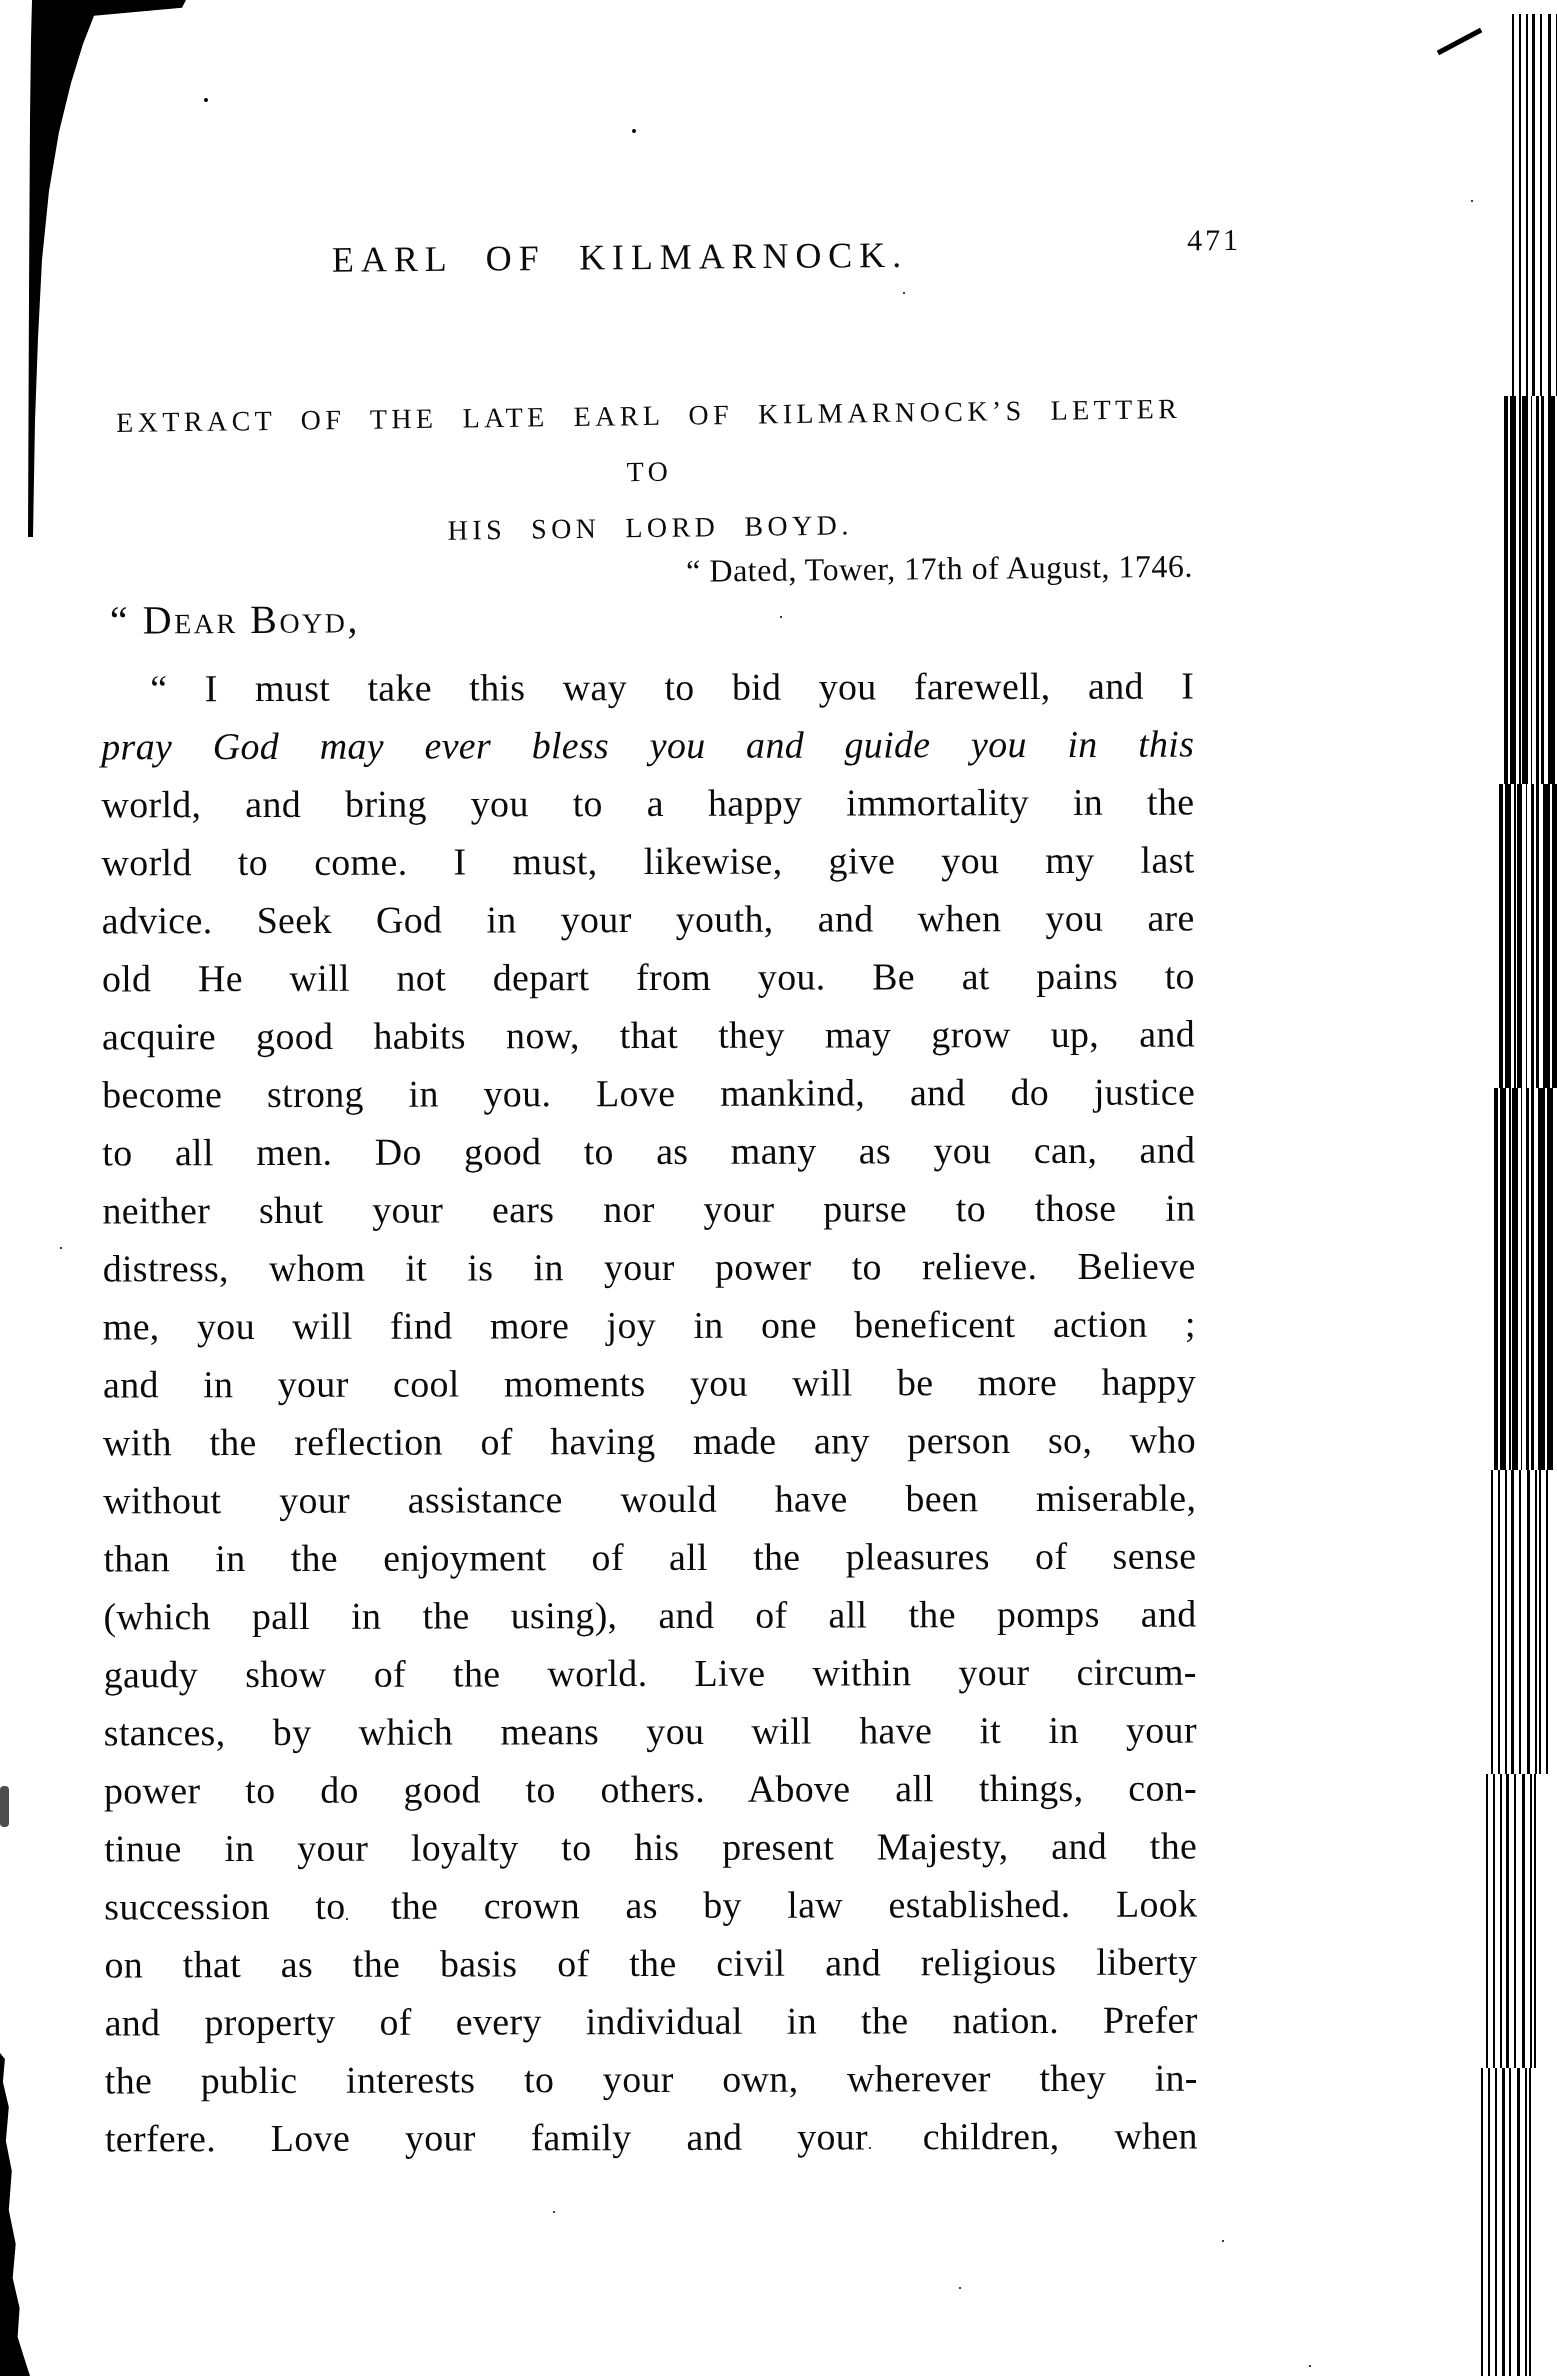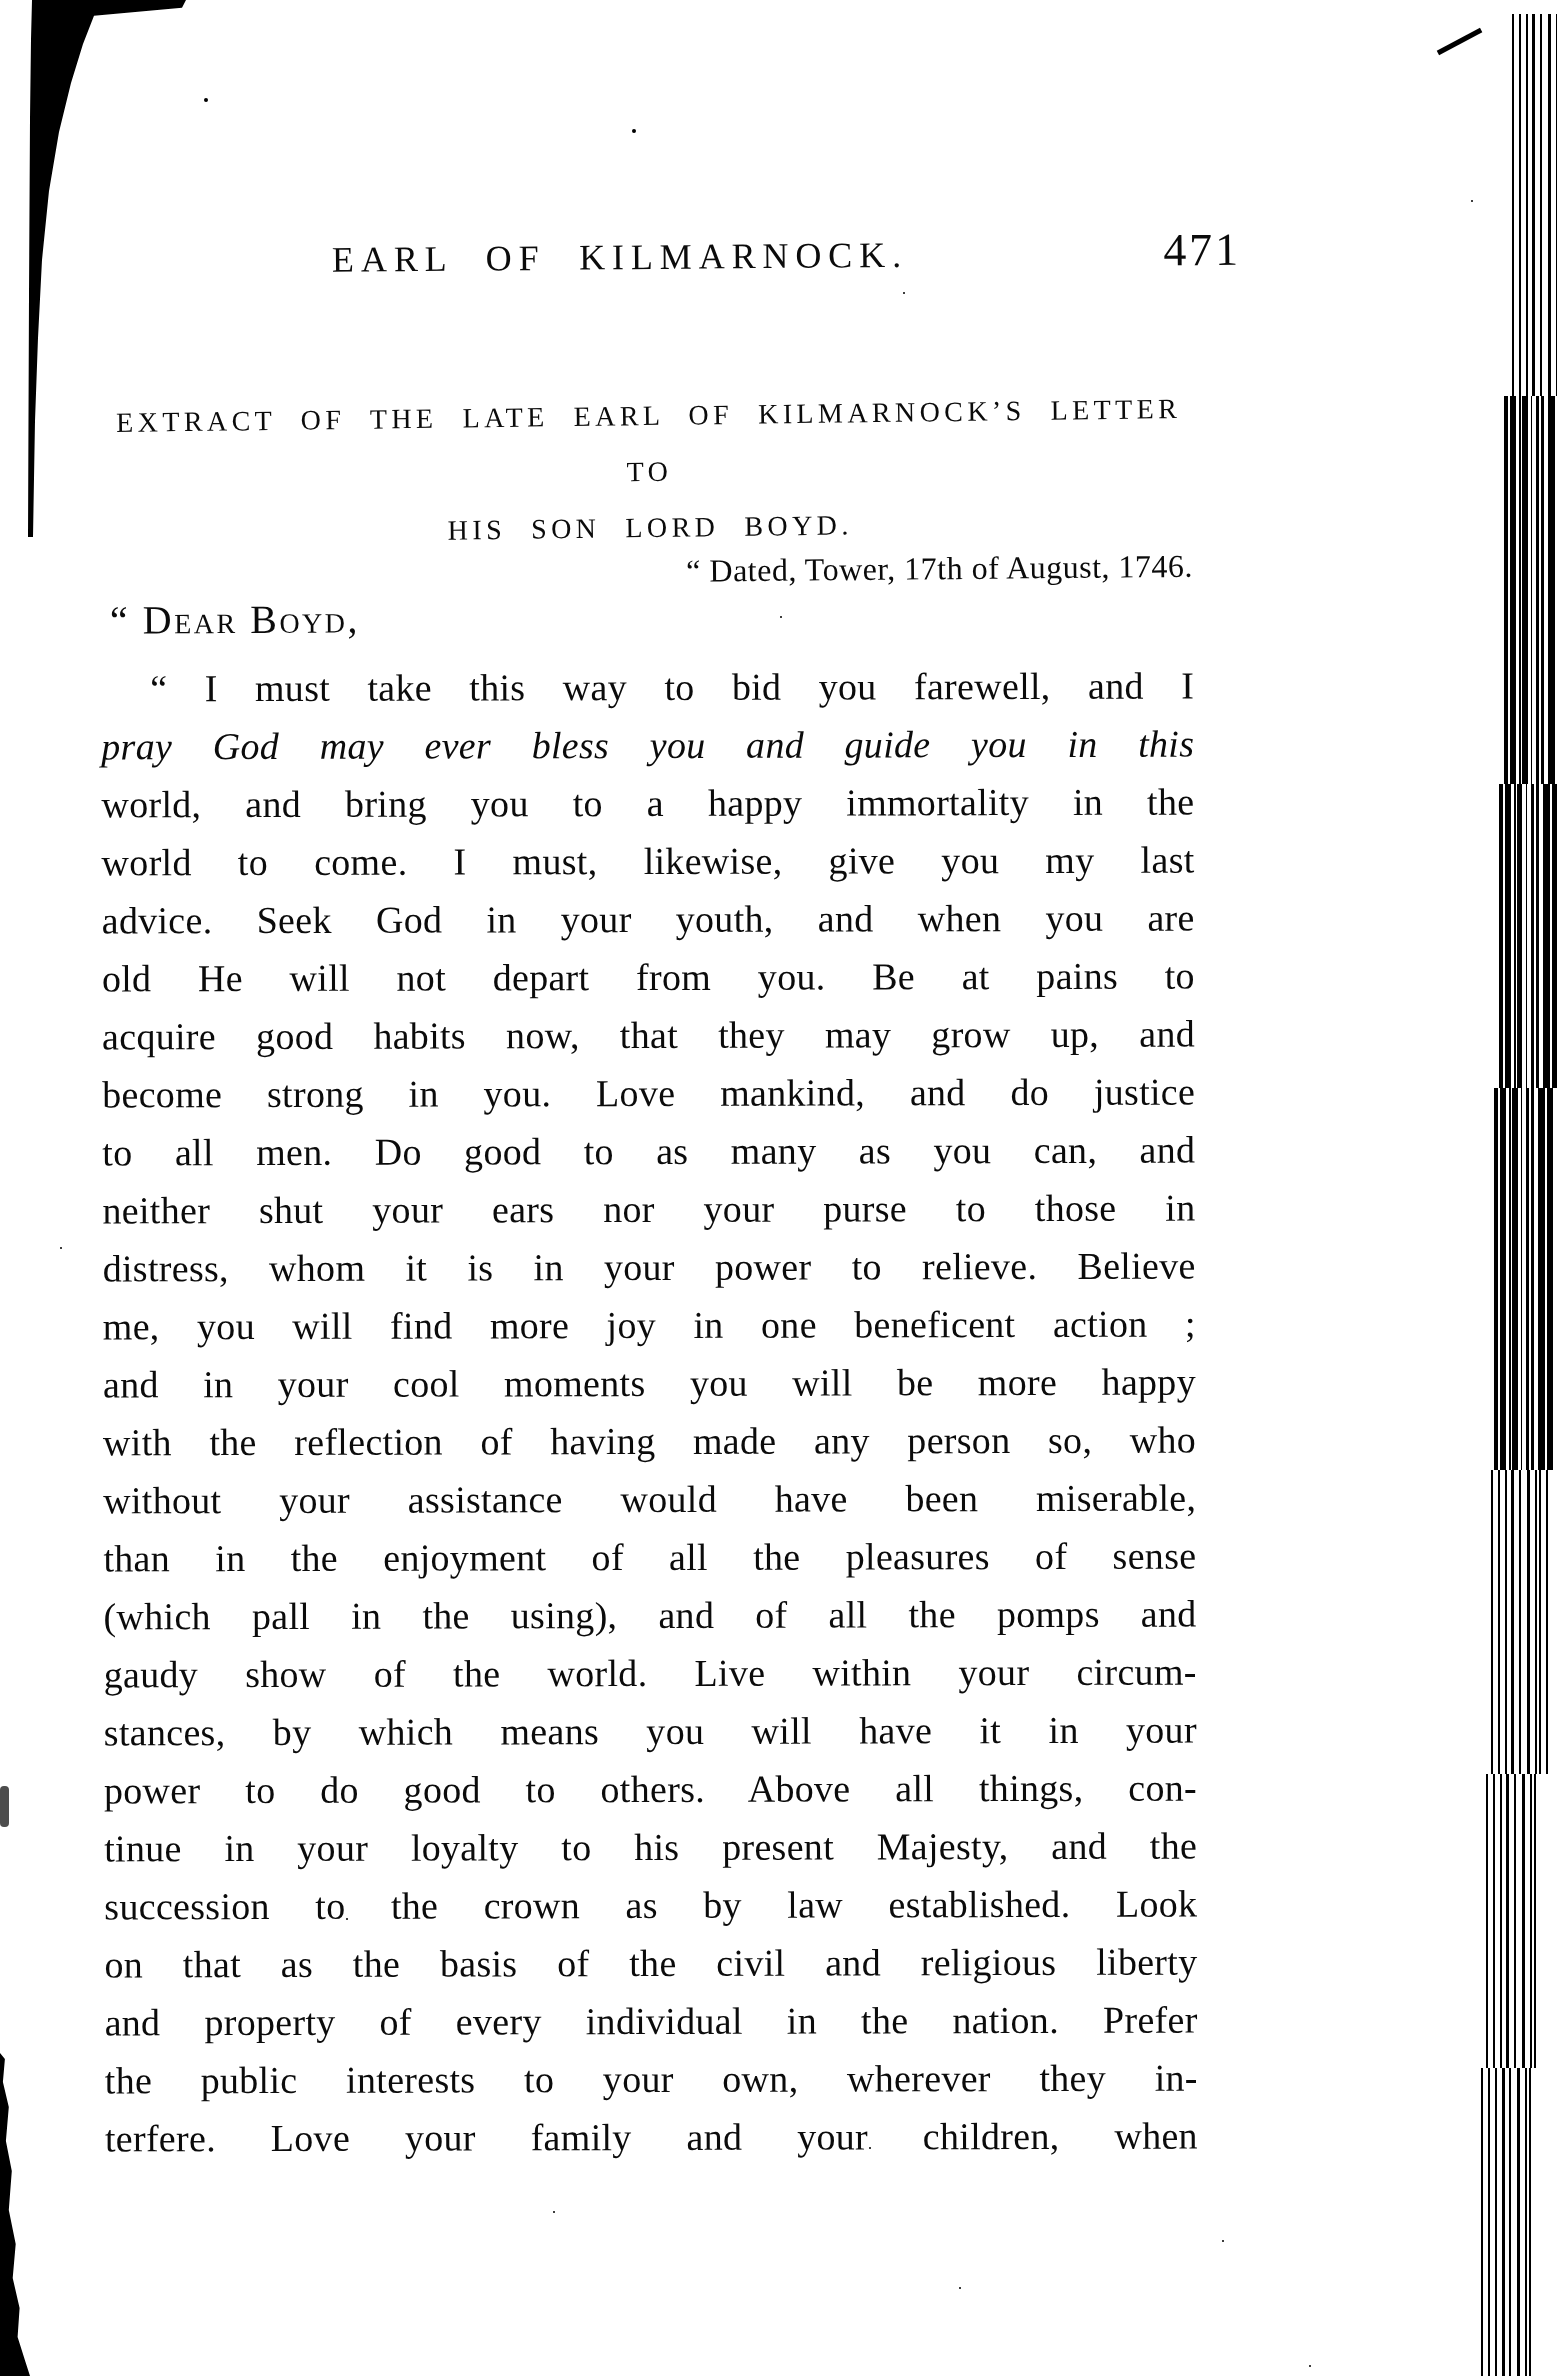--- a/index.html
+++ b/index.html
@@ -16,21 +16,21 @@
   
   .running-header {
     position:absolute; top:236px; left:103px; width:1093px;
     text-align:center;
     font-size:36px; letter-spacing:6.9px; word-spacing:17.6px;
     transform:rotate(-0.5deg);
     padding-right:59px; box-sizing:border-box;
   }
   .page-number {
     position:absolute; right:-45px; top:-7.8px;
-    font-size:46px; letter-spacing:2.9px; word-spacing:0;
+    font-size:30px; letter-spacing:2.9px; word-spacing:0;
   }
 
   
   .extract-heading {
     position:absolute; top:388px; left:103px; width:1093px;
     text-align:center;
     font-size:28px; letter-spacing:4.4px; word-spacing:13.7px;
     line-height:56px;
     transform:rotate(-0.75deg);
   }

